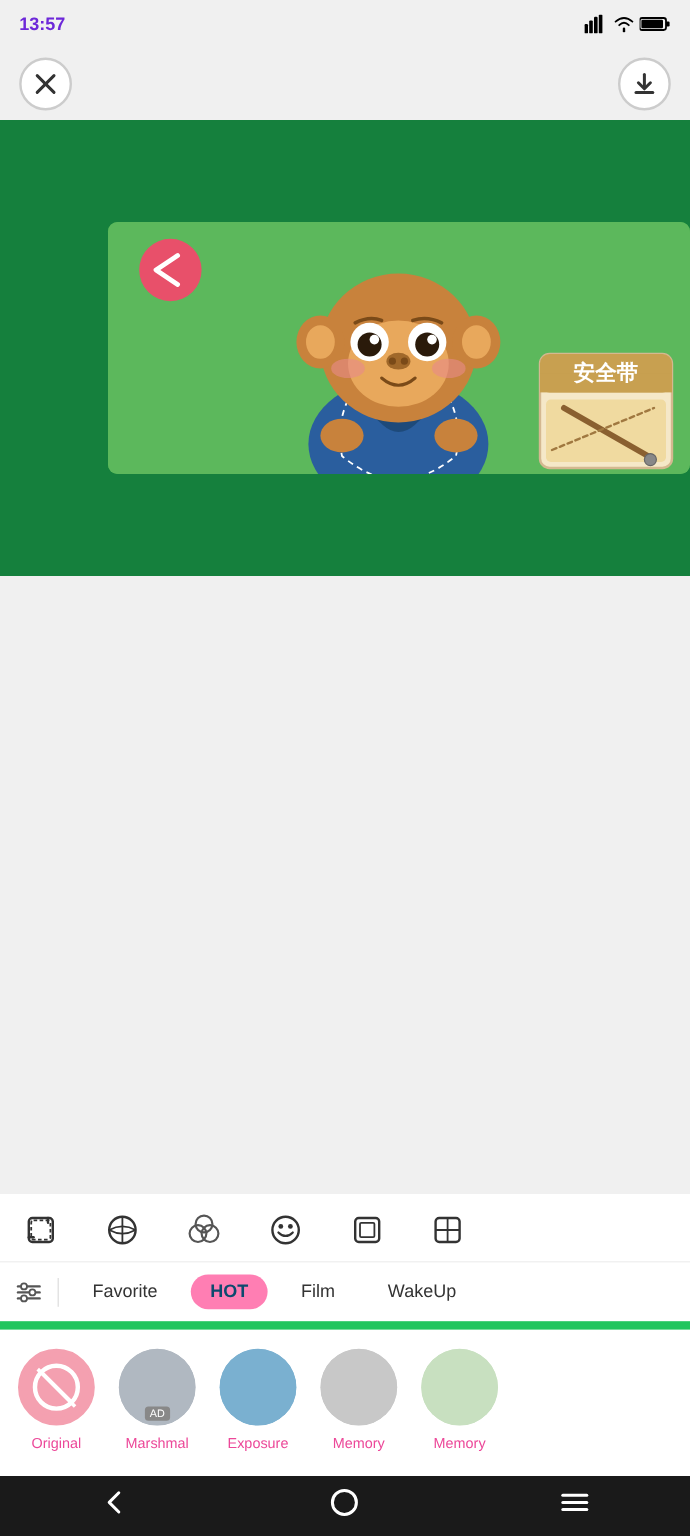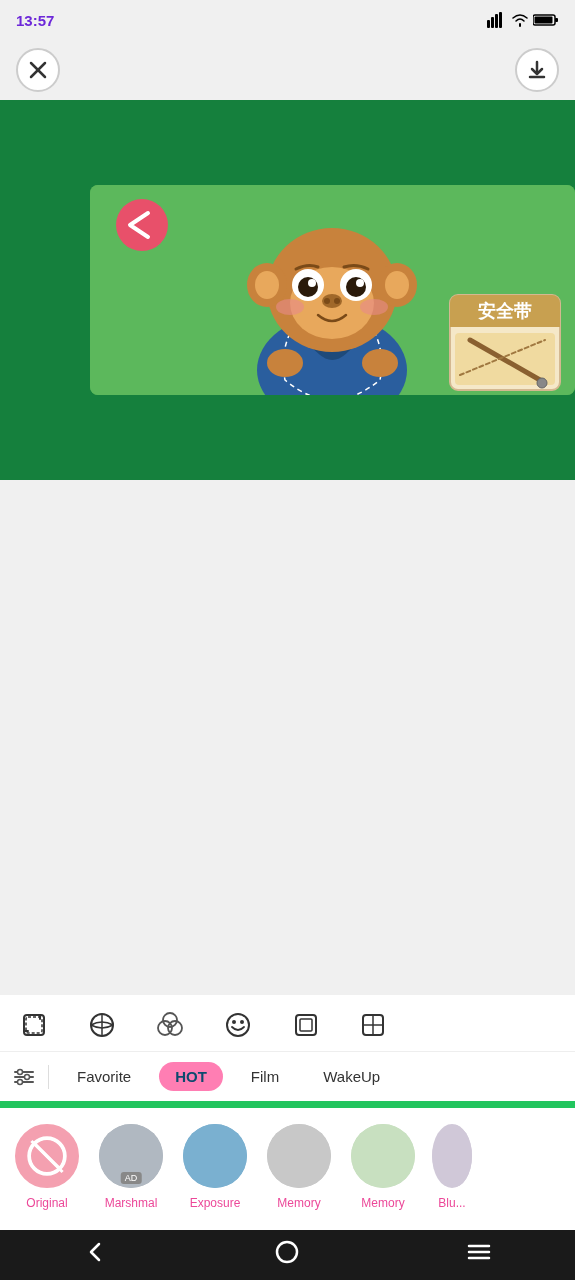--- a/index.html
+++ b/index.html
@@ -476,28 +476,20 @@
 
     <div class="filter-item">
       <div class="filter-circle fc-memory">
         <svg width="64" height="64" viewBox="0 0 64 64">
           <circle cx="32" cy="32" r="32" fill="#c8e0c0"></circle>
         </svg>
       </div>
       <span class="filter-label">Memory</span>
     </div>
 
-    <div class="filter-item" style="min-width:40px; overflow:hidden;">
-      <div class="filter-circle fc-blur" style="width:40px; border-radius:50%;">
-        <svg width="40" height="64" viewBox="0 0 40 64">
-          <circle cx="32" cy="32" r="32" fill="#d0c8d8"></circle>
-        </svg>
-      </div>
-      <span class="filter-label">Blu...</span>
-    </div>
 
   </div>
 </div>
 
 <div class="nav-bar">
   <div class="nav-btn">
     <svg width="24" height="24" viewBox="0 0 24 24">
       <polyline points="15,4 7,12 15,20" stroke="#fff" stroke-width="2.5" fill="none" stroke-linecap="round" stroke-linejoin="round"></polyline>
     </svg>
   </div>

